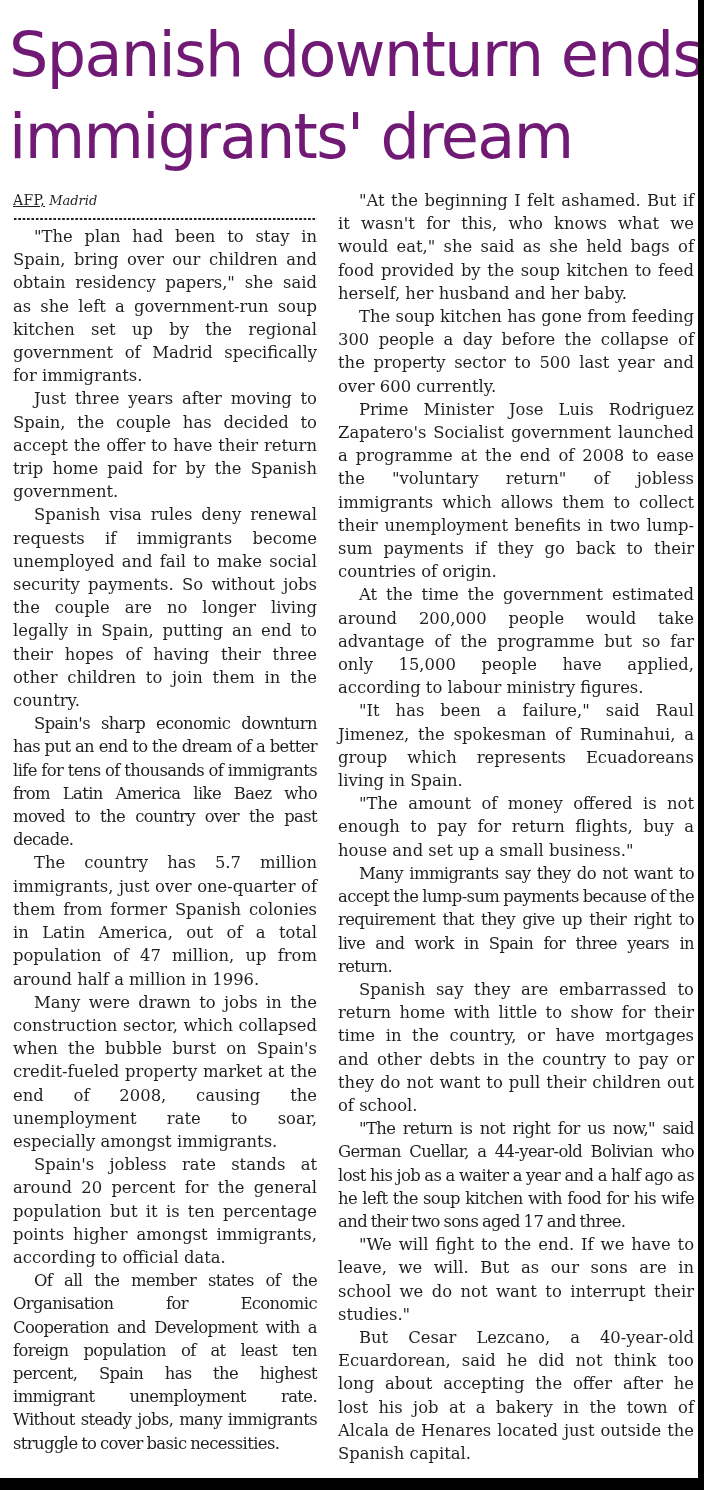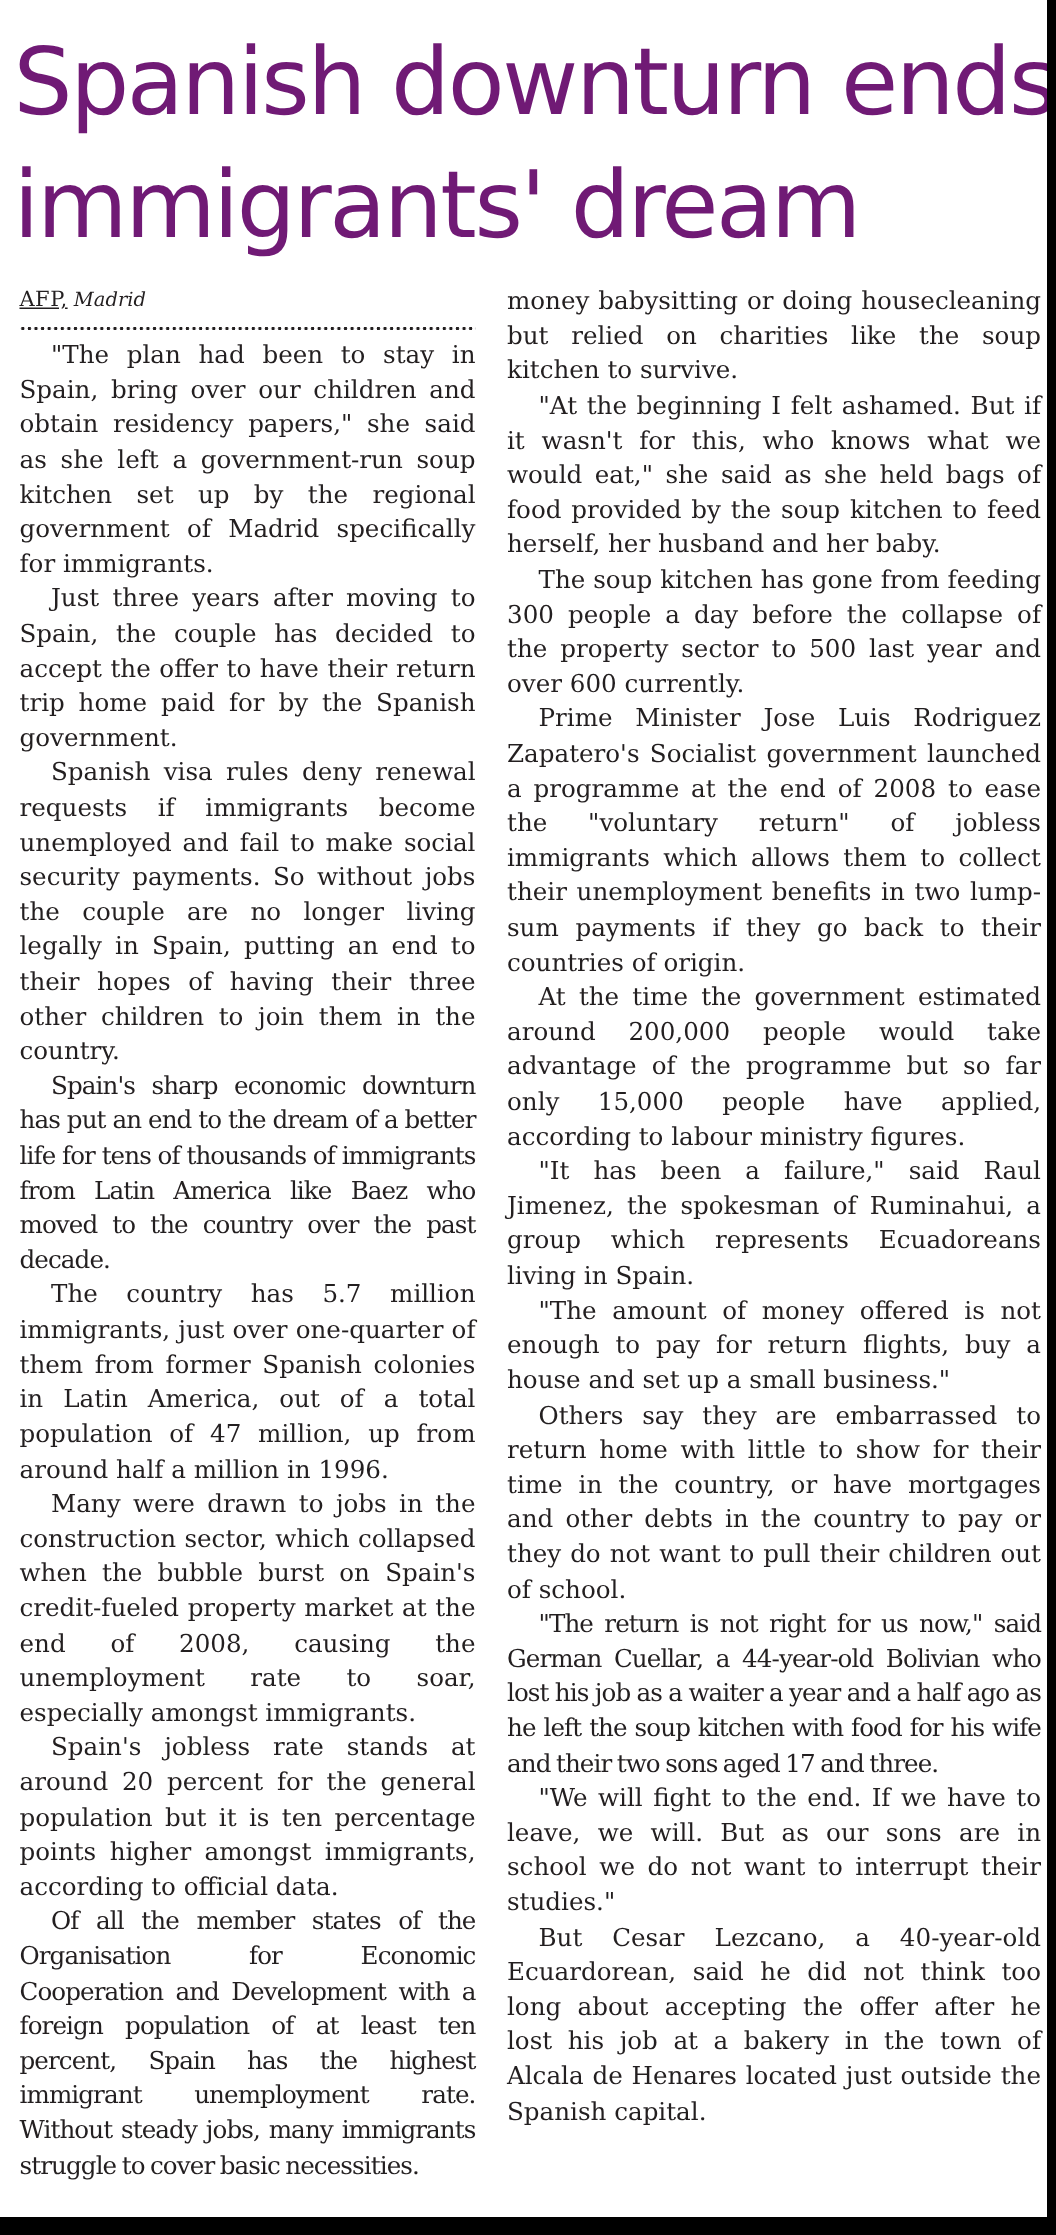--- a/index.html
+++ b/index.html
@@ -59,26 +59,26 @@
     <p>Spanish visa rules deny renewal requests if immigrants become unemployed and fail to make social security payments. So without jobs the couple are no longer living legally in Spain, putting an end to their hopes of having their three other children to join them in the country.</p>
     <p class="tight">Spain's sharp economic downturn has put an end to the dream of a better life for tens of thousands of immigrants from Latin America like Baez who moved to the country over the past decade.</p>
     <p>The country has 5.7 million immigrants, just over one-quarter of them from former Spanish colonies in Latin America, out of a total population of 47 million, up from around half a million in 1996.</p>
     <p>Many were drawn to jobs in the construction sector, which collapsed when the bubble burst on Spain's credit-fueled property market at the end of 2008, causing the unemployment rate to soar, especially amongst immigrants.</p>
     <p>Spain's jobless rate stands at around 20 percent for the general population but it is ten percentage points higher amongst immigrants, according to official data.</p>
     <p class="tight">Of all the member states of the Organisation for Economic Cooperation and Development with a foreign population of at least ten percent, Spain has the highest immigrant unemployment rate. Without steady jobs, many immigrants struggle to cover basic necessities.</p>
 
   </div>
 
   <div class="col col-right">
-    <p class="cont">money babysitting or doing housecleaning but relied on charities like the soup kitchen to survive.</p>
     <p>"At the beginning I felt ashamed. But if it wasn't for this, who knows what we would eat," she said as she held bags of food provided by the soup kitchen to feed herself, her husband and her baby.</p>
     <p>The soup kitchen has gone from feeding 300 people a day before the collapse of the property sector to 500 last year and over 600 currently.</p>
     <p>Prime Minister Jose Luis Rodriguez Zapatero's Socialist government launched a programme at the end of 2008 to ease the "voluntary return" of jobless immigrants which allows them to collect their unemployment benefits in two lump-sum payments if they go back to their countries of origin.</p>
     <p>At the time the government estimated around 200,000 people would take advantage of the programme but so far only 15,000 people have applied, according to labour ministry figures.</p>
     <p>"It has been a failure," said Raul Jimenez, the spokesman of Ruminahui, a group which represents Ecuadoreans living in Spain.</p>
     <p>"The amount of money offered is not enough to pay for return flights, buy a house and set up a small business."</p>
-    <p>Others say they are embarrassed to return home with little to show for their time in the country, or have mortgages and other debts in the country to pay or they do not want to pull their children out of school.</p>
+    <p class="tight">Many immigrants say they do not want to accept the lump-sum payments because of the requirement that they give up their right to live and work in Spain for three years in return.</p>
+    <p>Spanish say they are embarrassed to return home with little to show for their time in the country, or have mortgages and other debts in the country to pay or they do not want to pull their children out of school.</p>
     <p class="tight">"The return is not right for us now," said German Cuellar, a 44-year-old Bolivian who lost his job as a waiter a year and a half ago as he left the soup kitchen with food for his wife and their two sons aged 17 and three.</p>
     <p>"We will fight to the end. If we have to leave, we will. But as our sons are in school we do not want to interrupt their studies."</p>
     <p>But Cesar Lezcano, a 40-year-old Ecuardorean, said he did not think too long about accepting the offer after he lost his job at a bakery in the town of Alcala de Henares located just outside the Spanish capital.</p>
 
   </div>
 </div>
 
 </body></html>

